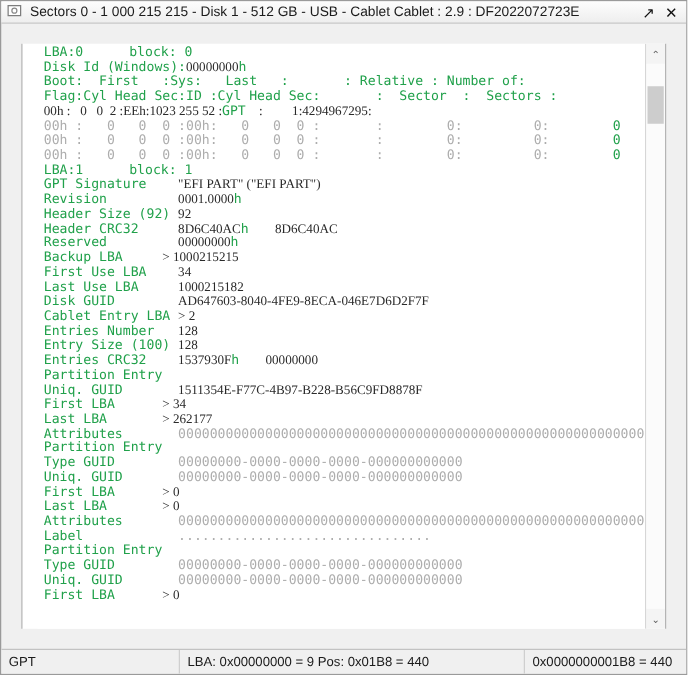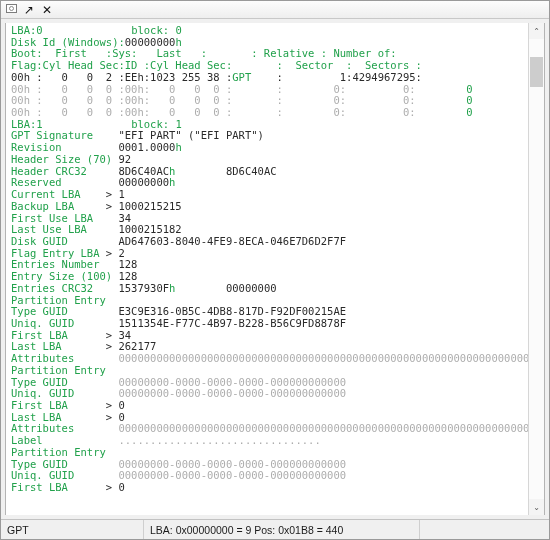--- a/index.html
+++ b/index.html
@@ -81,42 +81,43 @@
   }
 
   
   .body-area {
     flex: 1 1 auto;
     display: flex;
     background: #ffffff;
     border: 1px solid #b4b4b4;
     border-top: none;
     border-bottom: none;
-    margin: 4px;
-    overflow: hidden;
-    position: relative;
+    margin: 16px;
+    overflow: hidden;
+    position: relative;
+    padding-left: 12px;
   }
   .text-pane {
     flex: 1 1 auto;
     overflow: hidden;
     padding: 2px 0 0 5px;
     box-sizing: border-box;
     background: #ffffff;
   }
   .line {
     font-family: "DejaVu Sans Mono", monospace;
     font-size: 10.5px;
     line-height: 11.72px;
     height: 11.72px;
     white-space: pre;
     color: #2f2f2f;
     letter-spacing: 0px;
   }
   .g  { color: #21a14b; }   
-  .dk { color: #2a2a2a; }   
+  .dk { color: #2a2a2a; font-family: Liberation Serif, serif; }   
   .gy { color: #adadad; text-align: right; }   
 
   
   .vscroll {
     width: 16px;
     min-width: 16px;
     background: #f4f4f4;
     border-left: 1px solid #d6d6d6;
     display: flex;
     flex-direction: column;
@@ -176,53 +177,52 @@
 </head>
 <body>
 
 <div id="app">
 
   <div class="titlebar">
     <span class="title-icon">
       <span class="frame"></span>
       <span class="disc"></span>
     </span>
+    <span class="title-text">Sectors 0 - 1 000 215 215 - Disk 1 - 512 GB - USB - Cablet Cablet : 2.9 : DF2022072723E</span>
     <span class="title-buttons">
       <span class="tb-btn">↗</span>
       <span class="tb-btn">✕</span>
     </span>
   </div>
 
   <div class="body-area">
     <div class="text-pane" id="text-pane">
         <div class="line"><span class="g">LBA:0</span><span class="dk">              </span><span class="g">block: 0</span></div>
         <div class="line"><span class="g">Disk Id (Windows):</span><span class="dk">00000000</span><span class="g">h</span></div>
         <div class="line"><span class="g">Boot:  First   :Sys:   Last   :       : Relative : Number of:</span></div>
         <div class="line"><span class="g">Flag:Cyl Head Sec:ID :Cyl Head Sec:       :  Sector  :  Sectors :</span></div>
-        <div class="line"><span class="dk">00h :   0   0  2 :</span><span class="dk">EEh</span><span class="dk">:1023 255 38 :</span><span class="g">GPT</span><span class="dk">    :         1:4294967295:</span></div>
+        <div class="line"><span class="dk">00h :   0   0  2 :</span><span class="dk">EEh</span><span class="dk">:1023 255 52 :</span><span class="g">GPT</span><span class="dk">    :         1:4294967295:</span></div>
         <div class="line"><span class="gy">00h :   0   0  0 :00h:   0   0  0 :       :        0:         0:        </span><span class="g">0</span></div>
         <div class="line"><span class="gy">00h :   0   0  0 :00h:   0   0  0 :       :        0:         0:        </span><span class="g">0</span></div>
         <div class="line"><span class="gy">00h :   0   0  0 :00h:   0   0  0 :       :        0:         0:        </span><span class="g">0</span></div>
         <div class="line"><span class="g">LBA:1</span><span class="dk">              </span><span class="g">block: 1</span></div>
         <div class="line"><span class="g">GPT Signature    </span><span class="dk">"EFI PART" ("EFI PART")</span></div>
         <div class="line"><span class="g">Revision         </span><span class="dk">0001.0000</span><span class="g">h</span></div>
-        <div class="line"><span class="g">Header Size (70) </span><span class="dk">92</span></div>
+        <div class="line"><span class="g">Header Size (92) </span><span class="dk">92</span></div>
         <div class="line"><span class="g">Header CRC32     </span><span class="dk">8D6C40AC</span><span class="g">h</span><span class="dk">        8D6C40AC</span></div>
         <div class="line"><span class="g">Reserved         </span><span class="dk">00000000</span><span class="g">h</span></div>
-        <div class="line"><span class="g">Current LBA    </span><span class="dk">&gt; 1</span></div>
         <div class="line"><span class="g">Backup LBA     </span><span class="dk">&gt; 1000215215</span></div>
         <div class="line"><span class="g">First Use LBA    </span><span class="dk">34</span></div>
         <div class="line"><span class="g">Last Use LBA     </span><span class="dk">1000215182</span></div>
         <div class="line"><span class="g">Disk GUID        </span><span class="dk">AD647603-8040-4FE9-8ECA-046E7D6D2F7F</span></div>
-        <div class="line"><span class="g">Flag Entry LBA </span><span class="dk">&gt; 2</span></div>
+        <div class="line"><span class="g">Cablet Entry LBA </span><span class="dk">&gt; 2</span></div>
         <div class="line"><span class="g">Entries Number   </span><span class="dk">128</span></div>
         <div class="line"><span class="g">Entry Size (100) </span><span class="dk">128</span></div>
         <div class="line"><span class="g">Entries CRC32    </span><span class="dk">1537930F</span><span class="g">h</span><span class="dk">        00000000</span></div>
         <div class="line"><span class="g">Partition Entry</span></div>
-        <div class="line"><span class="g">Type GUID        </span><span class="dk">E3C9E316-0B5C-4DB8-817D-F92DF00215AE</span></div>
         <div class="line"><span class="g">Uniq. GUID       </span><span class="dk">1511354E-F77C-4B97-B228-B56C9FD8878F</span></div>
         <div class="line"><span class="g">First LBA      </span><span class="dk">&gt; 34</span></div>
         <div class="line"><span class="g">Last LBA       </span><span class="dk">&gt; 262177</span></div>
         <div class="line"><span class="g">Attributes       </span><span class="gy">00000000000000000000000000000000000000000000000000000000000000000000</span></div>
         <div class="line"><span class="g">Partition Entry</span></div>
         <div class="line"><span class="g">Type GUID        </span><span class="gy">00000000-0000-0000-0000-000000000000</span></div>
         <div class="line"><span class="g">Uniq. GUID       </span><span class="gy">00000000-0000-0000-0000-000000000000</span></div>
         <div class="line"><span class="g">First LBA      </span><span class="dk">&gt; 0</span></div>
         <div class="line"><span class="g">Last LBA       </span><span class="dk">&gt; 0</span></div>
         <div class="line"><span class="g">Attributes       </span><span class="gy">00000000000000000000000000000000000000000000000000000000000000000000</span></div>
@@ -238,15 +238,16 @@
       <div class="sb-track">
         <div class="sb-thumb"></div>
       </div>
       <div class="sb-btn">⌄</div>
     </div>
   </div>
 
   <div class="statusbar">
     <div class="sb-cell first">GPT</div>
     <div class="sb-cell mid">LBA: 0x00000000 = 9  Pos: 0x01B8 = 440</div>
+    <div class="sb-cell last">0x0000000001B8 = 440</div>
   </div>
 
 </div>
 
 </body></html>

